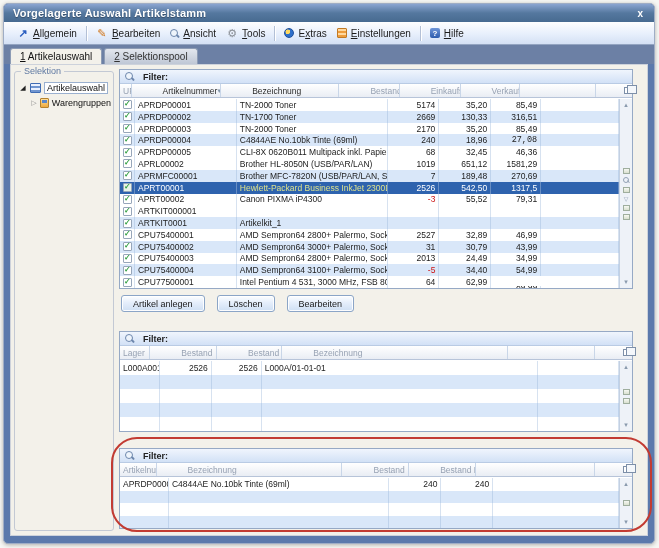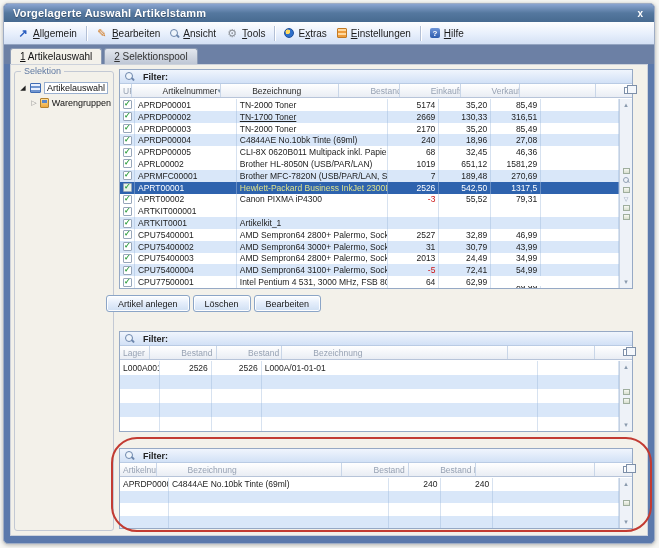--- a/index.html
+++ b/index.html
@@ -92,21 +92,21 @@
   .strip .spacer { flex:1; }
   .mini-box { width:7px; height:6px; border:1px solid #9fae9e; background:linear-gradient(#f6f8f2,#d9e0cf); }
   .mini-mag { position:relative; width:7px; height:7px; }
   .mini-mag::before { content:""; position:absolute; left:0; top:0; width:4px; height:4px;
     border:1px solid #93a2b5; border-radius:50%; }
   .mini-mag::after { content:""; position:absolute; left:4.5px; top:4.5px; width:2.5px; height:1px;
     background:#93a2b5; transform:rotate(45deg); }
   .mini-filter { font-size:6px; color:#93a2b5; line-height:6px; }
 
   
-  .btnrow { position:absolute; left:95px; top:230px; display:flex; gap:3px; }
+  .btnrow { position:absolute; left:110px; top:230px; display:flex; gap:12px; }
   .btn { height:17px; padding:0 11px; font-size:9px; color:#1a1a1a; display:flex; align-items:center;
     background:linear-gradient(#fdfeff,#e5eefb 45%,#cfdff3); border:1px solid #8ba5c7; border-radius:3px;
     box-shadow:inset 0 0 0 1px rgba(255,255,255,.9); }
 
   
   .annotation { position:absolute; left:100px; top:372px; width:541px; height:95px;
     border:2px solid #c23b32; border-radius:26px; pointer-events:none; z-index:40; }
 
   
   .mi { display:inline-flex; align-items:center; justify-content:center; width:12px; height:12px; flex:none; font-size:10px; }
@@ -226,21 +226,21 @@
               </div>
               <div class="gcell" style="width: 78px;"></div>
             </div>
             <div class="grow blue">
               <div class="gcell" style="width: 15px;">
                 <span class="row-icon"></span>
               </div>
               <div class="gcell" style="width: 102px;">
                 <span>APRDP00002</span>
               </div>
-              <div class="gcell desc-col" style="width: 152px; text-decoration: underline;">
+              <div class="gcell desc-col" style="width: 152px;">
                 <span>TN-1700 Toner</span>
               </div>
               <div class="gcell num" style="width: 51px;">
                 <span>2669</span>
               </div>
               <div class="gcell num" style="width: 52px;">
                 <span>130,33</span>
               </div>
               <div class="gcell num" style="width: 50px;">
                 <span>316,51</span>
@@ -277,21 +277,21 @@
               </div>
               <div class="gcell desc-col" style="width: 152px;">
                 <span>C4844AE No.10bk Tinte (69ml)</span>
               </div>
               <div class="gcell num" style="width: 51px;">
                 <span>240</span>
               </div>
               <div class="gcell num" style="width: 52px;">
                 <span>18,96</span>
               </div>
-              <div class="gcell num" style="width: 50px;">
+              <div class="gcell num" style="width: 50px; font-family: Liberation Mono, monospace;">
                 <span>27,08</span>
               </div>
               <div class="gcell" style="width: 78px;"></div>
             </div>
             <div class="grow white">
               <div class="gcell" style="width: 15px;">
                 <span class="row-icon"></span>
               </div>
               <div class="gcell" style="width: 102px;">
                 <span>APRDP00005</span>
@@ -492,21 +492,21 @@
               <div class="gcell" style="width: 102px;">
                 <span>CPU75400004</span>
               </div>
               <div class="gcell desc-col" style="width: 152px;">
                 <span>AMD Sempron64 3100+ Palermo, Sockel 754</span>
               </div>
               <div class="gcell num" style="width: 51px;">
                 <span class="neg">-5</span>
               </div>
               <div class="gcell num" style="width: 52px;">
-                <span>72,41</span>
+                <span>34,40</span>
               </div>
               <div class="gcell num" style="width: 50px;">
                 <span>54,99</span>
               </div>
               <div class="gcell" style="width: 78px;"></div>
             </div>
             <div class="grow white">
               <div class="gcell" style="width: 15px;">
                 <span class="row-icon"></span>
               </div>

